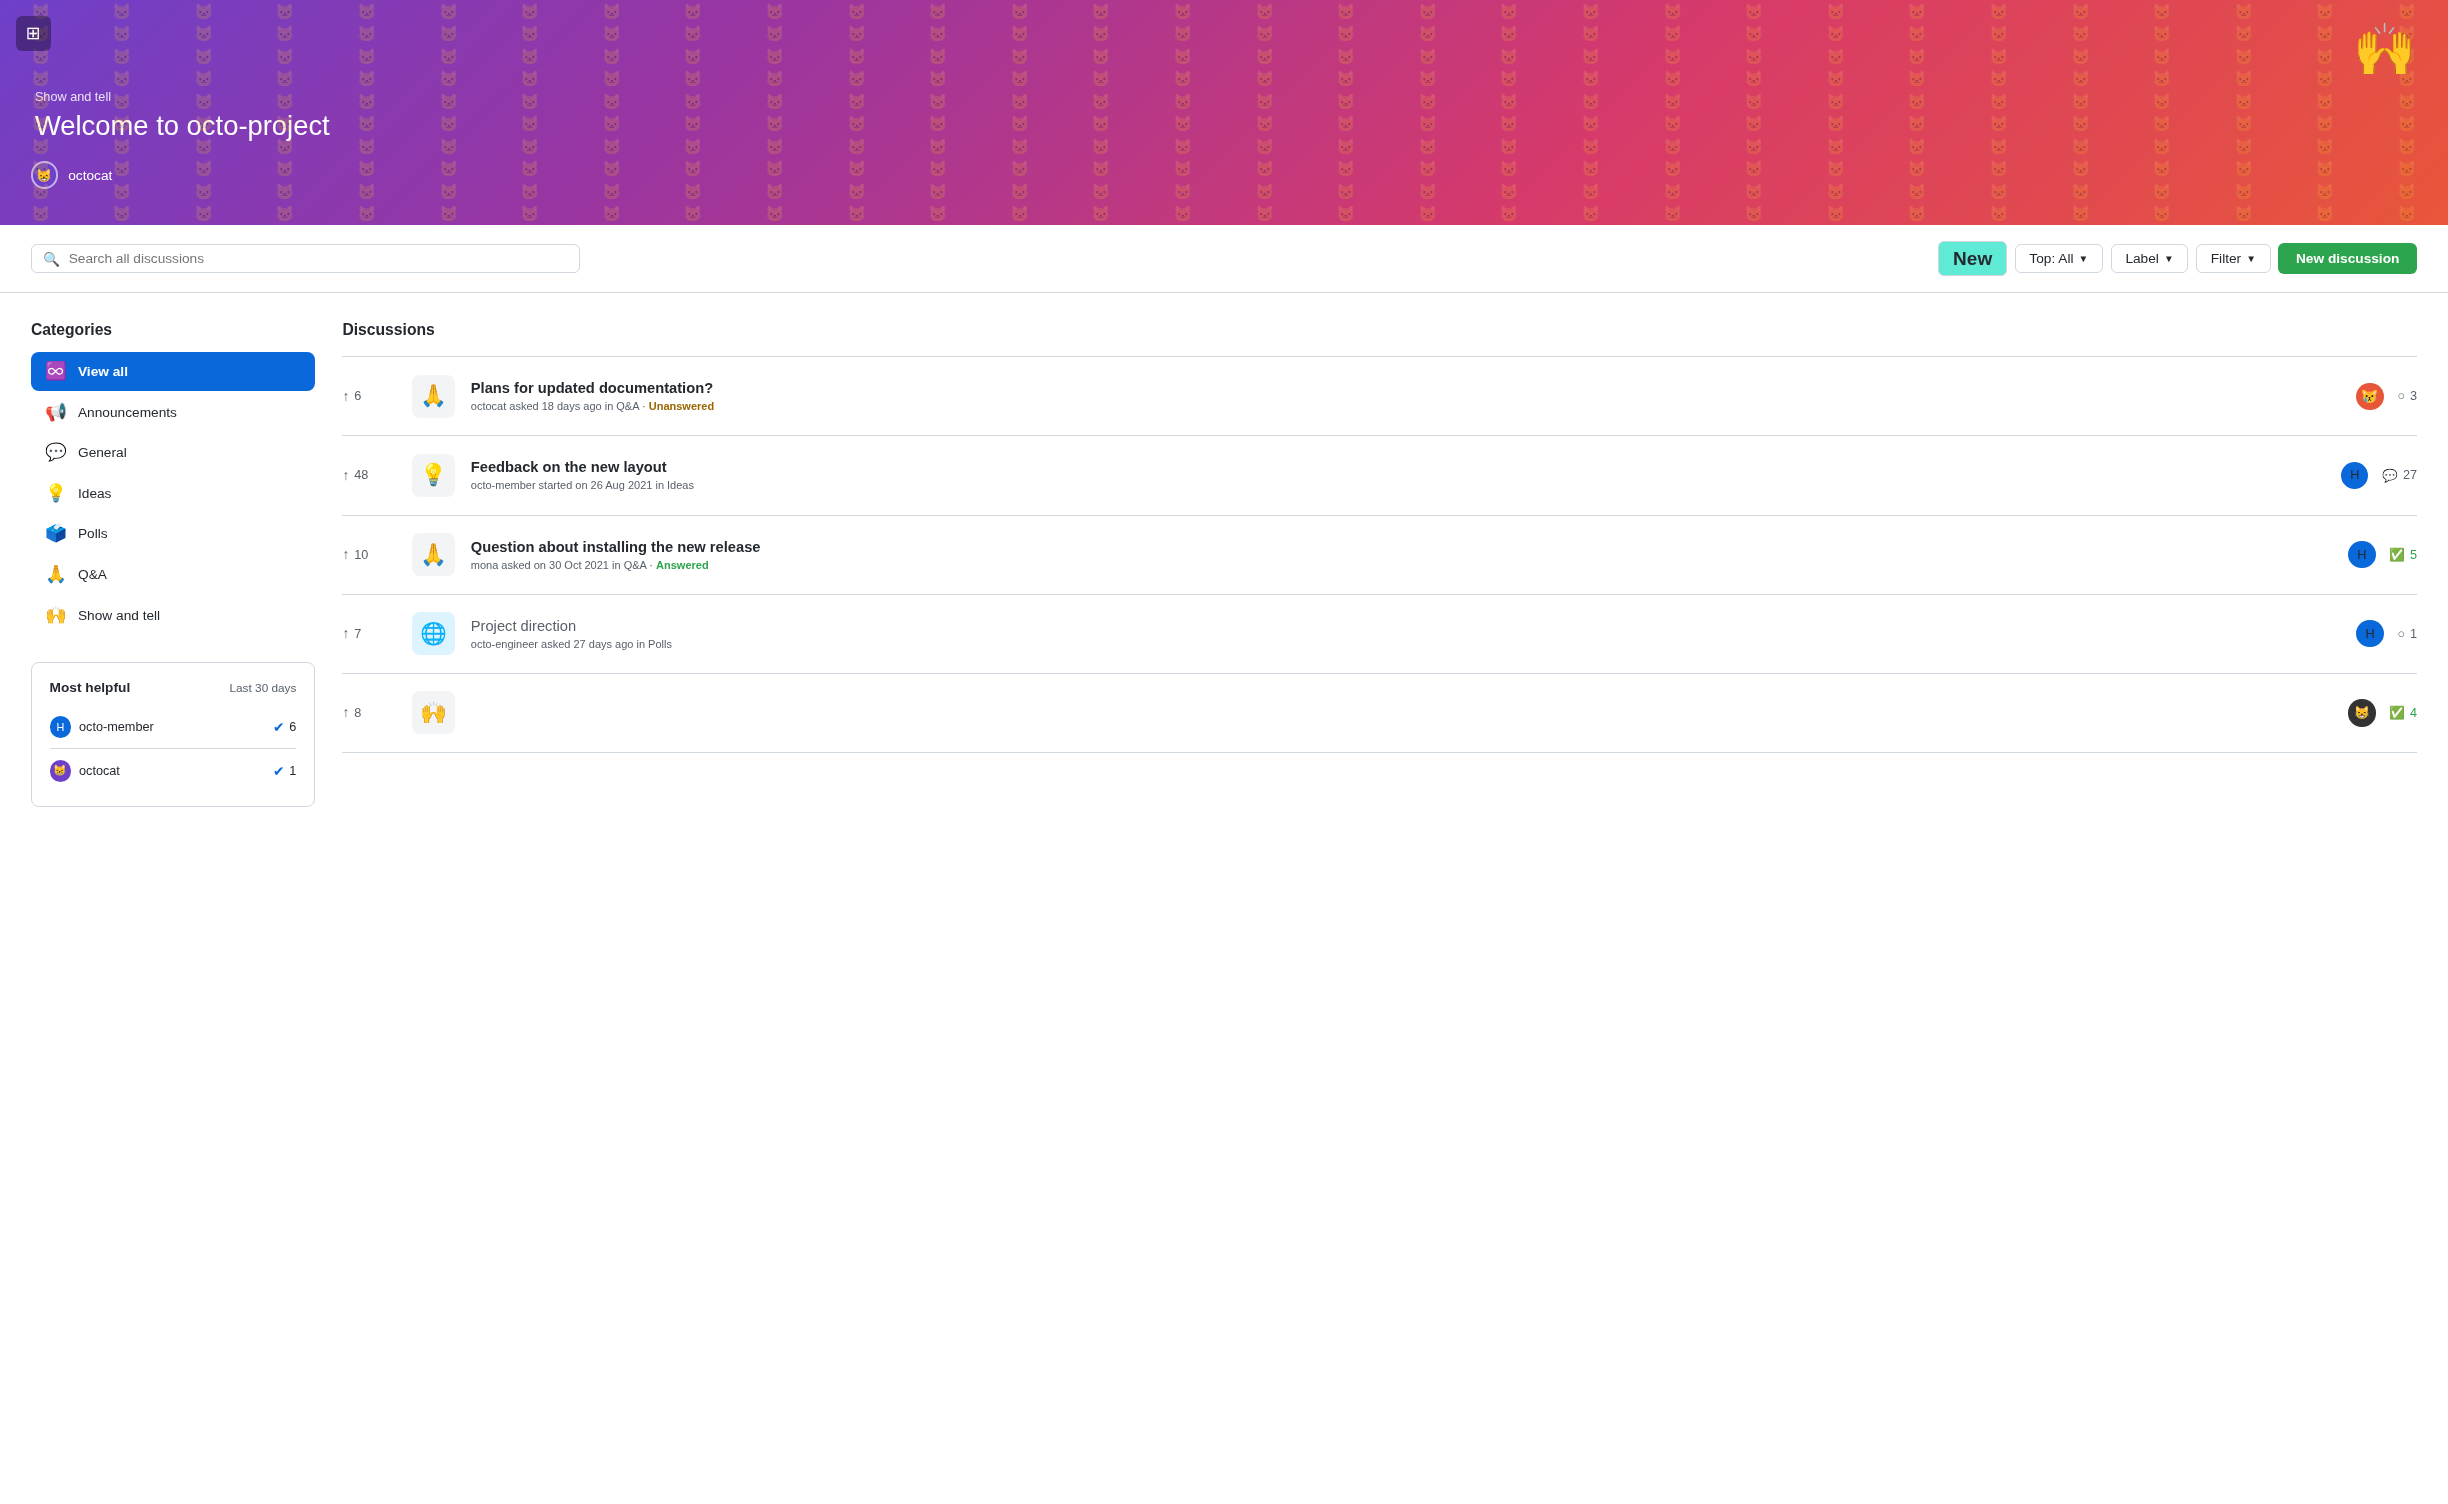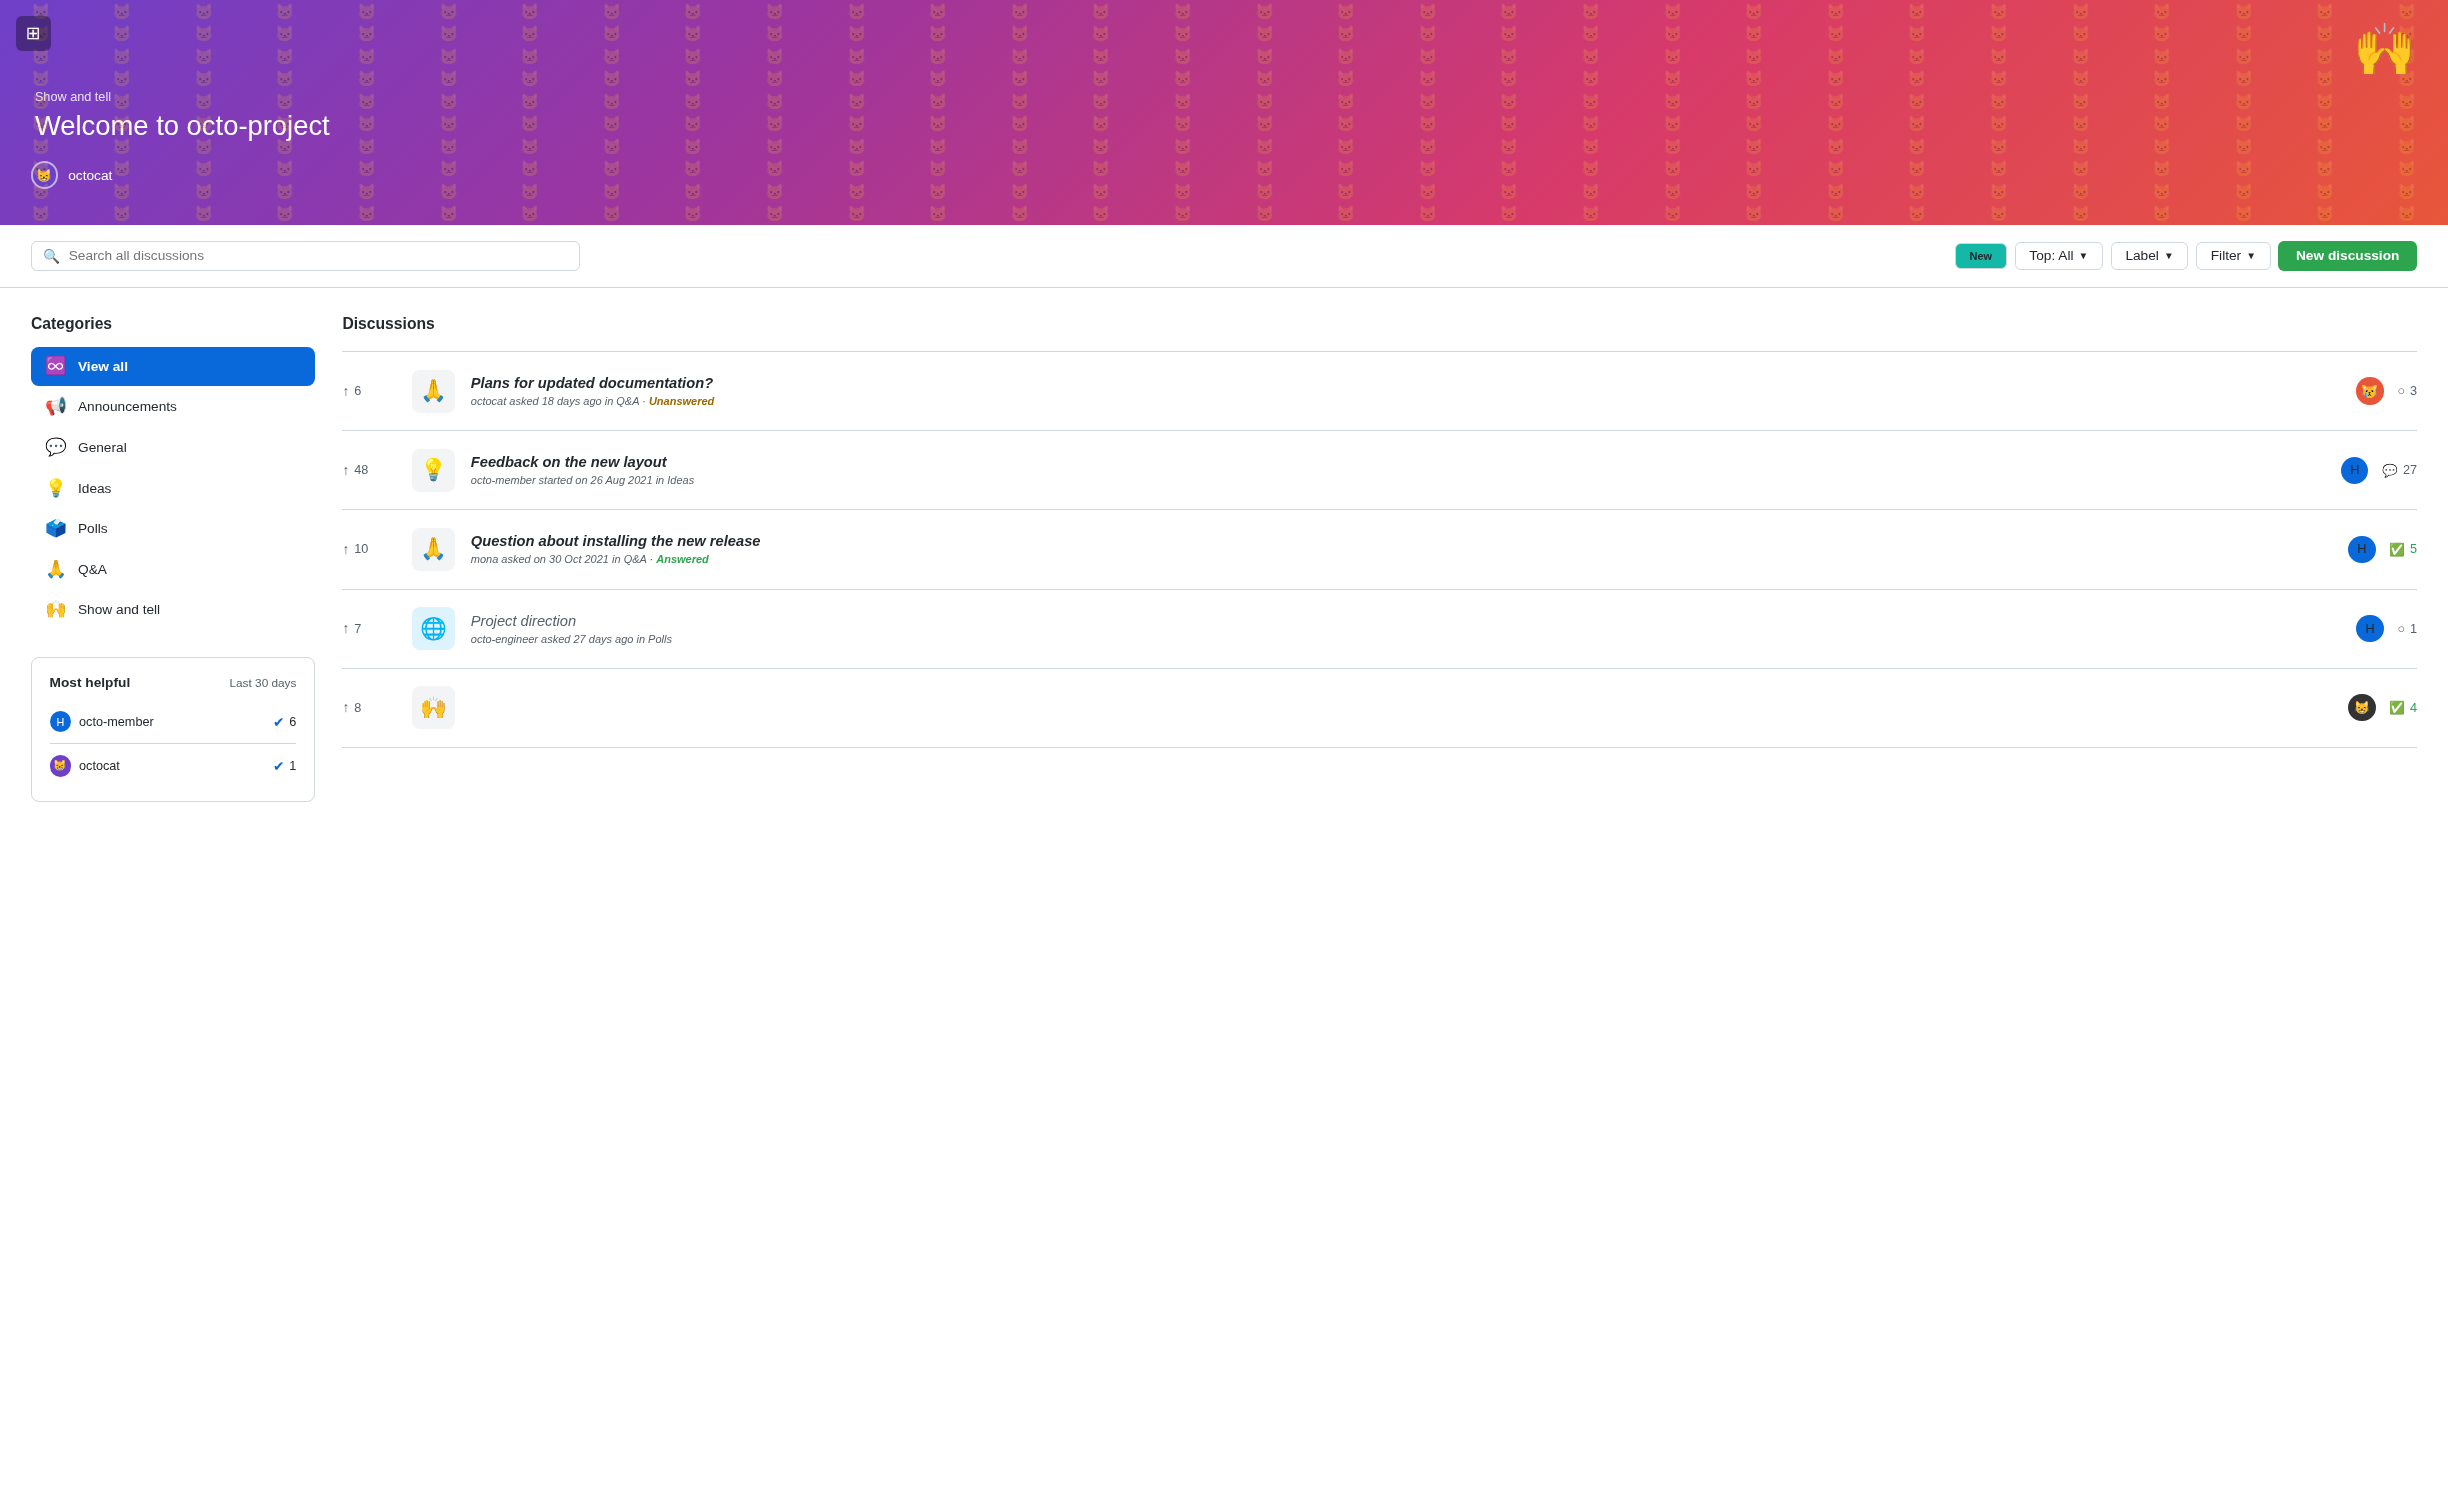--- a/index.html
+++ b/index.html
@@ -53,22 +53,22 @@
       border: none; outline: none; flex: 1; font-size: 13.7px; color: #be185d;
     }
     .search-icon { color: #57606a; font-size: 13.7px; }
     .filter-group { display: flex; gap: 7.8px; margin-left: auto; align-items: center; }
     .btn-outline {
       border: 1px solid #d0d7de; background: #fff; border-radius: 5.9px;
       padding: 5.9px 13.7px; font-size: 13.7px; cursor: pointer; color: #24292f;
       display: flex; align-items: center; gap: 5px;
     }
     .btn-new-active {
-      border: 1px solid #d0d7de; background: #14b8a6; border-radius: 5.9px;
-      padding: 5.9px 13.7px; font-size: 11px; cursor: pointer; color: #24292f;
+      border: 1px solid #d0d7de; background: #5eead4; border-radius: 5.9px;
+      padding: 5.9px 13.7px; font-size: 19px; cursor: pointer; color: #24292f;
       font-weight: 600;
     }
     .btn-primary {
       background: #2da44e; color: #fff; border: none; border-radius: 5.9px;
       padding: 7.8px 17.6px; font-size: 13.7px; font-weight: 600; cursor: pointer;
     }
     .chevron { font-size: 9.8px; }
 
     
     .main-layout {
@@ -107,21 +107,21 @@
     .disc-row {
       display: flex; align-items: center; gap: 15.7px;
       padding: 17.6px 0; border-bottom: 1px solid #d0d7de;
     }
     .vote-col { display: flex; align-items: center; gap: 4.9px; color: #57606a; font-size: 12.7px; min-width: 54px; }
     .vote-arrow { font-size: 13.7px; }
     .disc-emoji-wrap {
       width: 43px; height: 43px; border-radius: 7.8px; background: #f3f4f6;
       display: flex; align-items: center; justify-content: center; font-size: 21.6px; flex-shrink: 0;
     }
-    .disc-content { flex: 1; font-style: italic; }
+    .disc-content { flex: 1; }
     .disc-title-text {
       font-weight: 600; font-size: 14.7px; color: #24292f; margin-bottom: 3.9px;
     }
     .disc-title-text.muted { color: #57606a; font-weight: 400; }
     .disc-meta { font-size: 11px; color: #57606a; }
     .tag-unanswered { color: #9a6700; font-weight: 600; }
     .tag-answered { color: #2da44e; font-weight: 600; }
     .disc-right { display: flex; align-items: center; gap: 13.7px; margin-left: auto; }
     .disc-comments { display: flex; align-items: center; gap: 4.9px; font-size: 12.7px; color: #57606a; }
     .disc-answered { display: flex; align-items: center; gap: 4.9px; font-size: 12.7px; color: #2da44e; }

